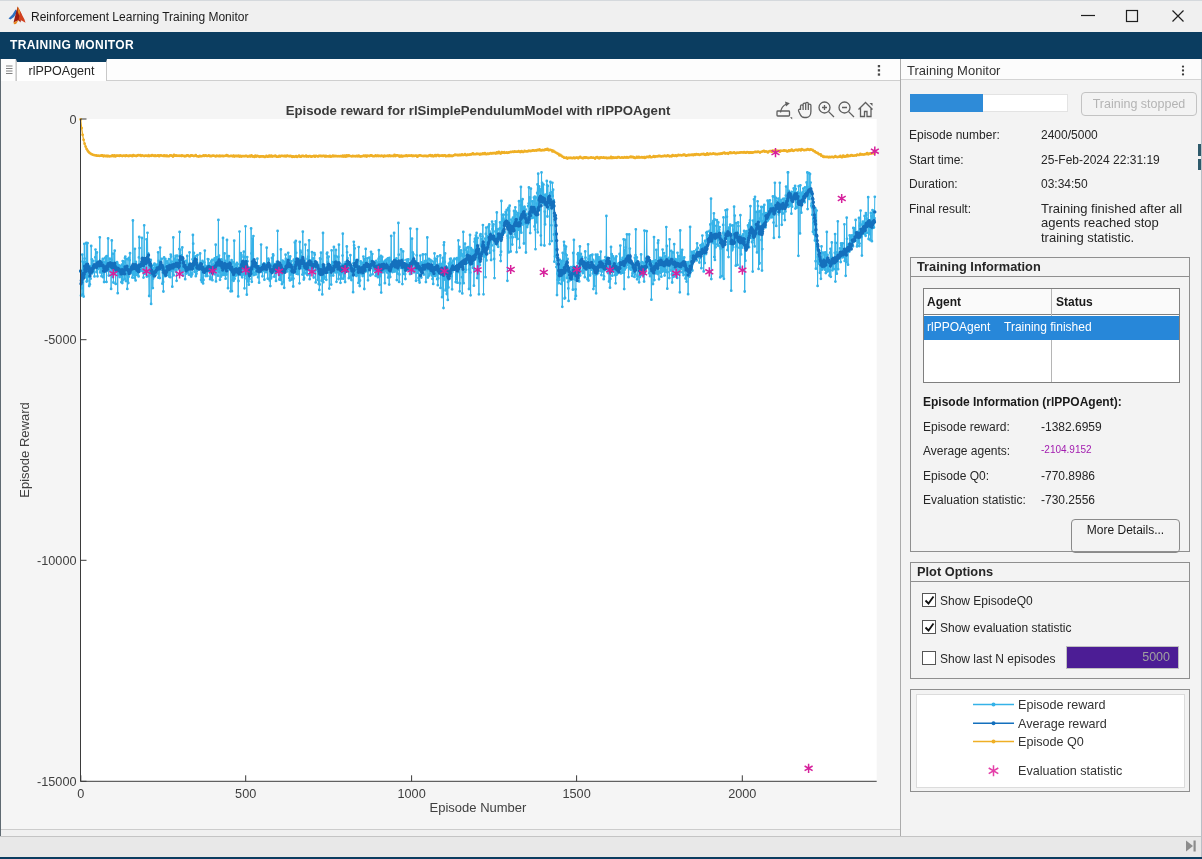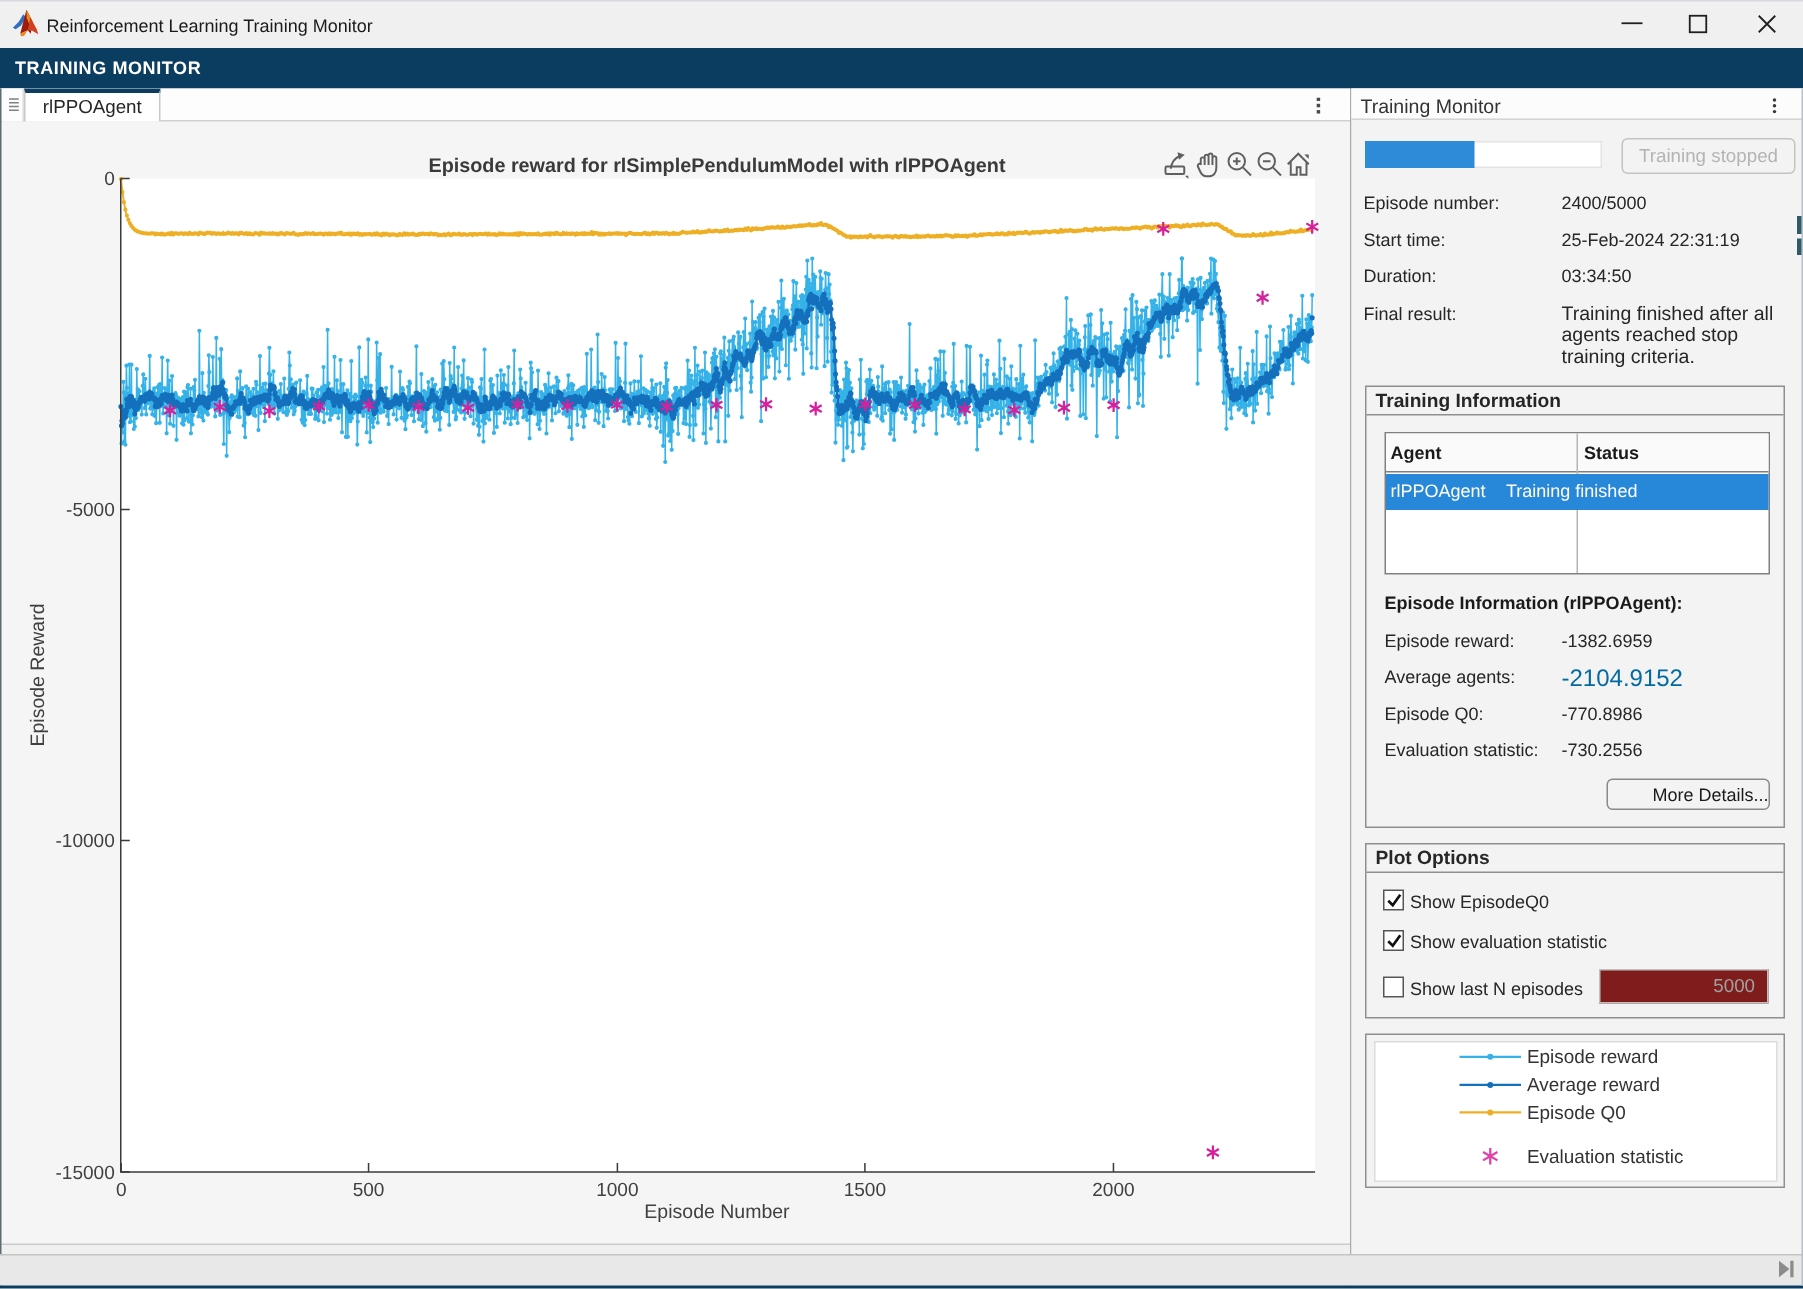--- a/index.html
+++ b/index.html
@@ -138,62 +138,62 @@
 <div class="abs" style="left:910px;top:94px;width:73px;height:18px;background:#2e8bd8"></div>
 <div class="abs" style="left:1081px;top:92px;width:116px;height:24px;border:1px solid #c3c3c3;border-radius:4px;font-size:12.5px;color:#b4b4b4;text-align:center;line-height:22px">Training stopped</div>
 
 <div class="abs" style="left:909px;top:128px;font-size:12px;color:#262626">Episode number:</div>
 <div class="abs" style="left:1041px;top:128px;font-size:12px;color:#262626">2400/5000</div>
 <div class="abs" style="left:909px;top:153px;font-size:12px;color:#262626">Start time:</div>
 <div class="abs" style="left:1041px;top:153px;font-size:12px;color:#262626">25-Feb-2024 22:31:19</div>
 <div class="abs" style="left:909px;top:177px;font-size:12px;color:#262626">Duration:</div>
 <div class="abs" style="left:1041px;top:177px;font-size:12px;color:#262626">03:34:50</div>
 <div class="abs" style="left:909px;top:202px;font-size:12px;color:#262626">Final result:</div>
-<div class="abs" style="left:1041px;top:202px;width:150px;font-size:13px;line-height:14.4px;color:#262626">Training finished after all agents reached stop training criteria.</div>
+<div class="abs" style="left:1041px;top:202px;width:150px;font-size:13px;line-height:14.4px;color:#262626">Training finished after all agents reached stop training statistic.</div>
 
 <div class="abs" style="left:910px;top:257px;width:280px;height:295px;border:1px solid #8f8f8f"></div>
 <div class="abs" style="left:917px;top:259px;font-size:12.8px;font-weight:bold;color:#262626">Training Information</div>
 <div class="abs" style="left:911px;top:276px;width:278px;height:1px;background:#8f8f8f"></div>
 
 <div class="abs" style="left:923px;top:288px;width:257px;height:95px;background:#fff;border:1px solid #7f7f7f"></div>
 <div class="abs" style="left:924px;top:289px;width:255px;height:26px;background:#fafafa;border-bottom:1px solid #7f7f7f"></div>
 <div class="abs" style="left:1051px;top:289px;width:1px;height:93px;background:#b5b5b5"></div>
 <div class="abs" style="left:927px;top:295px;font-size:12px;font-weight:bold;color:#1a1a1a">Agent</div>
 <div class="abs" style="left:1056px;top:295px;font-size:12px;font-weight:bold;color:#1a1a1a">Status</div>
 <div class="abs" style="left:924px;top:316px;width:255px;height:24px;background:#2787d9"></div>
 <div class="abs" style="left:927px;top:320px;font-size:12px;color:#fff">rlPPOAgent</div>
 <div class="abs" style="left:1004px;top:320px;font-size:12px;color:#fff">Training finished</div>
 
 <div class="abs" style="left:923px;top:395px;font-size:12px;font-weight:bold;color:#1a1a1a">Episode Information (rlPPOAgent):</div>
 <div class="abs" style="left:923px;top:420px;font-size:12px;color:#262626">Episode reward:</div>
 <div class="abs" style="left:1041px;top:420px;font-size:12px;color:#262626">-1382.6959</div>
 <div class="abs" style="left:923px;top:444px;font-size:12px;color:#262626">Average agents:</div>
-<div class="abs" style="left:1041px;top:444px;font-size:16px;color:#0369a1">-2104.9152</div>
+<div class="abs" style="left:1041px;top:444px;font-size:10px;color:#a21caf">-2104.9152</div>
 <div class="abs" style="left:923px;top:469px;font-size:12px;color:#262626">Episode Q0:</div>
 <div class="abs" style="left:1041px;top:469px;font-size:12px;color:#262626">-770.8986</div>
 <div class="abs" style="left:923px;top:493px;font-size:12px;color:#262626">Evaluation statistic:</div>
 <div class="abs" style="left:1041px;top:493px;font-size:12px;color:#262626">-730.2556</div>
-<div class="abs" style="left:1071px;top:519px;width:109px;height:21px;border:1px solid #8a8a8a;border-radius:4px;font-size:12px;color:#1a1a1a;text-align:right;line-height:20px">More Details...</div>
+<div class="abs" style="left:1071px;top:519px;width:109px;height:34px;border:1px solid #8a8a8a;border-radius:4px;font-size:12px;color:#1a1a1a;text-align:center;line-height:20px">More Details...</div>
 
 <div class="abs" style="left:910px;top:562px;width:280px;height:117px;border:1px solid #8f8f8f"></div>
 <div class="abs" style="left:917px;top:564px;font-size:12.8px;font-weight:bold;color:#262626">Plot Options</div>
 <div class="abs" style="left:911px;top:581px;width:278px;height:1px;background:#8f8f8f"></div>
 <div class="abs" style="left:922px;top:593px;width:14px;height:14px;background:#fff;border:1.5px solid #555"></div>
 <svg class="abs" style="left:923px;top:594px" width="13" height="13" viewBox="0 0 13 13">
     <path d="M2.5 6.5l3 3 5-7" stroke="#111" stroke-width="1.8" fill="none"></path>
   </svg>
 <div class="abs" style="left:940px;top:594px;font-size:12px;color:#262626">Show EpisodeQ0</div>
 <div class="abs" style="left:922px;top:620px;width:14px;height:14px;background:#fff;border:1.5px solid #555"></div>
 <svg class="abs" style="left:923px;top:621px" width="13" height="13" viewBox="0 0 13 13">
     <path d="M2.5 6.5l3 3 5-7" stroke="#111" stroke-width="1.8" fill="none"></path>
   </svg>
 <div class="abs" style="left:940px;top:621px;font-size:12px;color:#262626">Show evaluation statistic</div>
 <div class="abs" style="left:922px;top:651px;width:14px;height:14px;background:#fff;border:1.5px solid #555"></div>
 <div class="abs" style="left:940px;top:652px;font-size:12px;color:#262626">Show last N episodes</div>
-<div class="abs" style="left:1066px;top:646px;width:113px;height:23px;background:#7f1d1d;border:1px solid #c0c0c0;font-size:12.5px;color:#a0a0a0;text-align:right;line-height:21px;padding-right:8px">5000</div>
+<div class="abs" style="left:1066px;top:646px;width:113px;height:23px;background:#4c1d95;border:1px solid #c0c0c0;font-size:12.5px;color:#a0a0a0;text-align:right;line-height:21px;padding-right:8px">5000</div>
 
 <div class="abs" style="left:910px;top:689px;width:280px;height:103px;border:1px solid #8f8f8f"></div>
 <div class="abs" style="left:916px;top:694px;width:269px;height:94px;background:#fff;border:1px solid #dcdcdc"></div>
 <svg class="abs" style="left:916px;top:694px" width="269" height="94" viewBox="0 0 269 94">
 <g fill="none" stroke-width="1.5">
 <path d="M57 10.5h41" stroke="#35b2e8"></path>
       <circle cx="77.5" cy="10.5" r="2" fill="#35b2e8" stroke="none"></circle>
 <path d="M57 29.3h41" stroke="#1470bd"></path>
       <circle cx="77.5" cy="29.3" r="2" fill="#1470bd" stroke="none"></circle>
 <path d="M57 47.6h41" stroke="#efaf25"></path>

